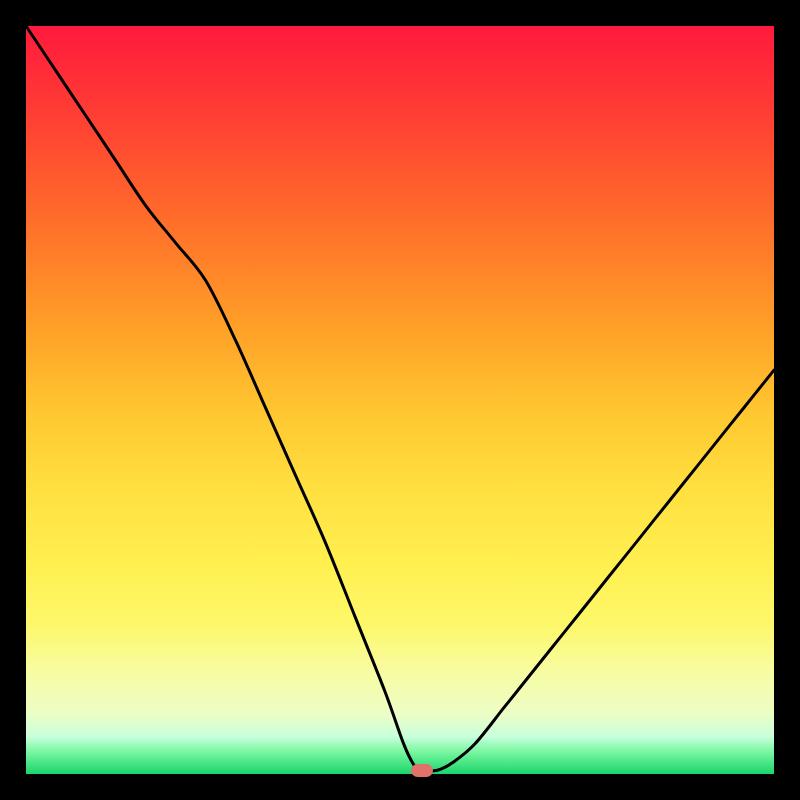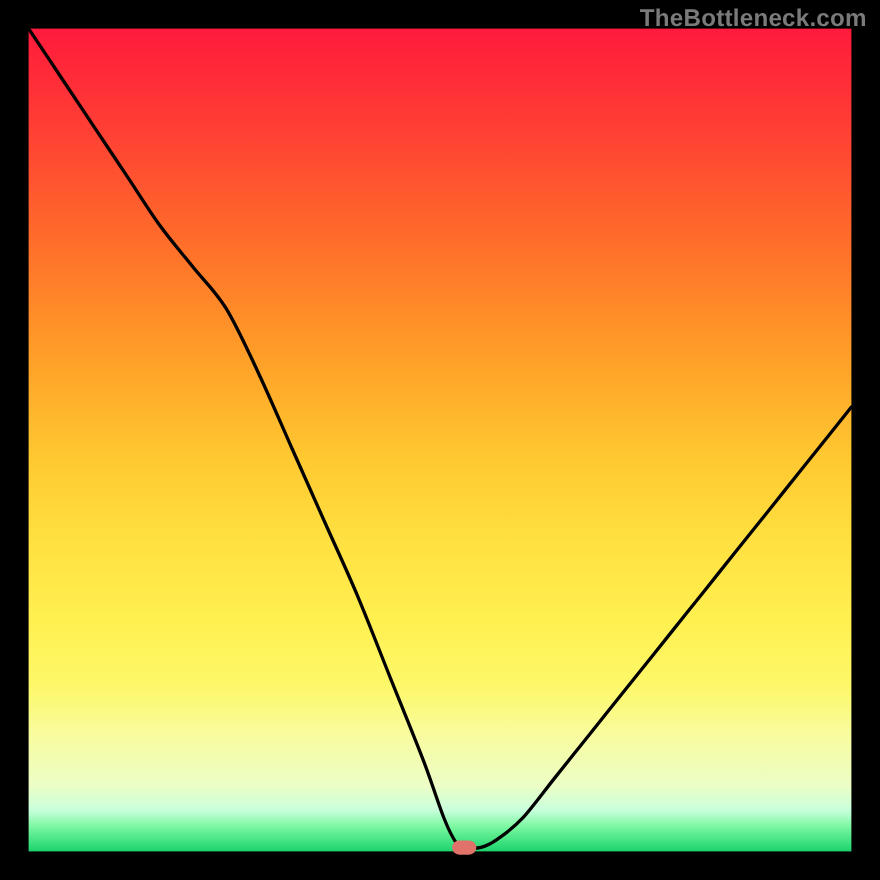--- a/index.html
+++ b/index.html
@@ -69,14 +69,13 @@
 </style>
 </head>
 <body>
 
 <div class="frame">
   <div class="plot"></div>
   <svg class="curve" viewBox="0 0 748 748" preserveAspectRatio="none">
     <path id="curve-path" fill="none" stroke="#000000" stroke-width="3" stroke-linejoin="round" stroke-linecap="round" d="M 0.00 0.00 C 4.99 7.48, 19.95 29.92, 29.92 44.88 C 39.89 59.84, 49.87 74.80, 59.84 89.76 C 69.81 104.72, 79.79 119.68, 89.76 134.64 C 99.73 149.60, 109.71 165.81, 119.68 179.52 C 129.65 193.23, 139.63 204.45, 149.60 216.92 C 159.57 229.39, 169.55 238.11, 179.52 254.32 C 189.49 270.53, 199.47 292.97, 209.44 314.16 C 219.41 335.35, 229.39 359.04, 239.36 381.48 C 249.33 403.92, 259.31 426.36, 269.28 448.80 C 279.25 471.24, 289.23 492.43, 299.20 516.12 C 309.17 539.81, 319.15 565.99, 329.12 590.92 C 339.09 615.85, 350.94 644.53, 359.04 665.72 C 367.14 686.91, 372.75 705.61, 377.74 718.08 C 382.73 730.55, 385.84 736.16, 388.96 740.52 C 392.08 744.88, 392.70 743.64, 396.44 744.26 C 400.18 744.88, 406.41 745.51, 411.40 744.26 C 416.39 743.01, 420.13 741.14, 426.36 736.78 C 432.59 732.42, 440.07 727.43, 448.80 718.08 C 457.53 708.73, 468.75 693.15, 478.72 680.68 C 488.69 668.21, 498.67 655.75, 508.64 643.28 C 518.61 630.81, 528.59 618.35, 538.56 605.88 C 548.53 593.41, 558.51 580.95, 568.48 568.48 C 578.45 556.01, 588.43 543.55, 598.40 531.08 C 608.37 518.61, 618.35 506.15, 628.32 493.68 C 638.29 481.21, 648.27 468.75, 658.24 456.28 C 668.21 443.81, 678.19 431.35, 688.16 418.88 C 698.13 406.41, 708.11 393.95, 718.08 381.48 C 728.05 369.01, 743.01 350.31, 748.00 344.08"></path>
   </svg>
   <div id="marker" class="marker" style="left: 411.44px; top: 764.26px; background: rgb(224, 114, 106);"></div>
-  <div class="watermark">TheBottleneck.com</div>
 </div>
 
 </body></html>

